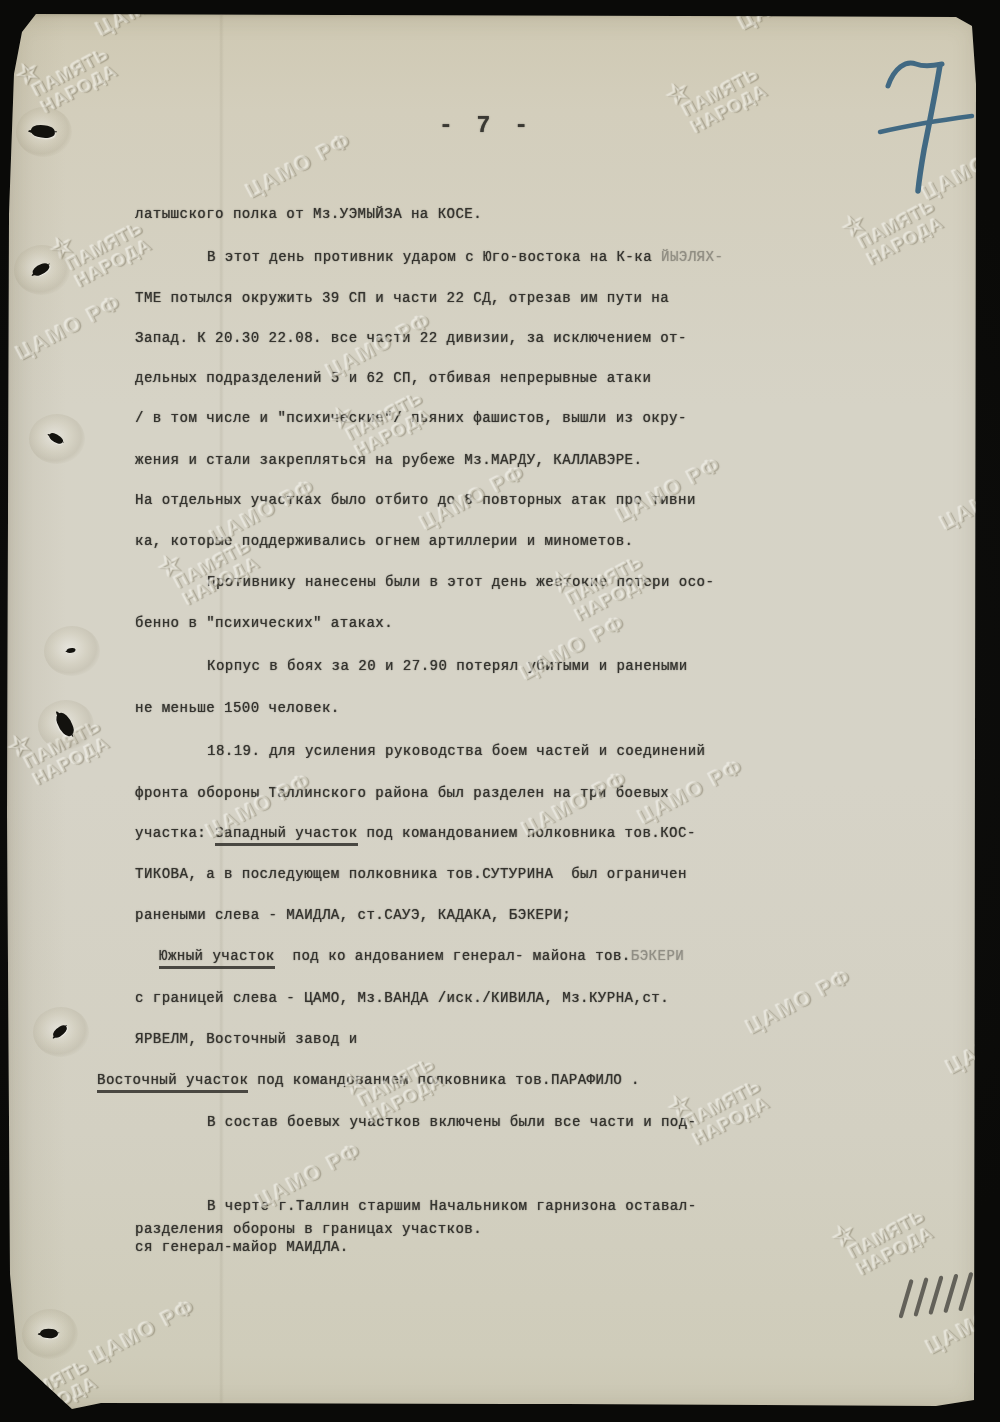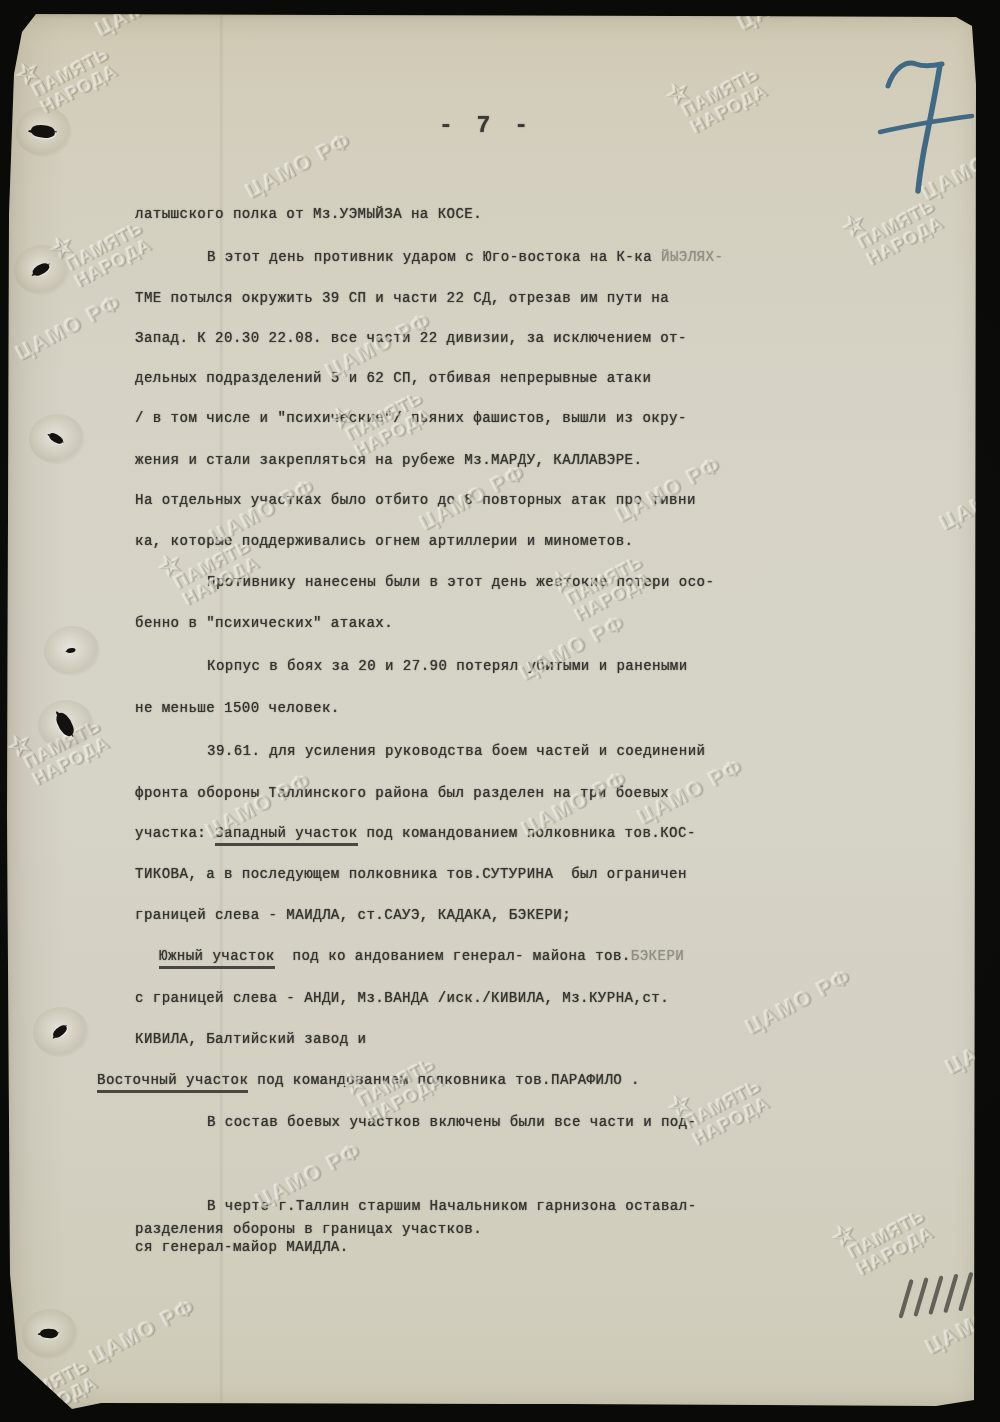--- a/index.html
+++ b/index.html
@@ -79,28 +79,28 @@
     <div class="tline" style="top:310px"><span class="pre"></span><span class="ul"></span><span>Запад. К 20.30 22.08. все части 22 дивизии, за исключением от-</span><span class="fade"></span></div>
     <div class="tline" style="top:350px"><span class="pre"></span><span class="ul"></span><span>дельных подразделений 5 и 62 СП, отбивая непрерывные атаки</span><span class="fade"></span></div>
     <div class="tline" style="top:390px"><span class="pre"></span><span class="ul"></span><span>/ в том числе и "психические"/ пьяних фашистов, вышли из окру-</span><span class="fade"></span></div>
     <div class="tline" style="top:432px"><span class="pre"></span><span class="ul"></span><span>жения и стали закрепляться на рубеже Мз.МАРДУ, КАЛЛАВЭРЕ.</span><span class="fade"></span></div>
     <div class="tline" style="top:472px"><span class="pre"></span><span class="ul"></span><span>На отдельных участках было отбито до 8 повторных атак про тивни</span><span class="fade"></span></div>
     <div class="tline" style="top:513px"><span class="pre"></span><span class="ul"></span><span>ка, которые поддерживались огнем артиллерии и минометов.</span><span class="fade"></span></div>
     <div class="tline ind" style="top:554px"><span class="pre"></span><span class="ul"></span><span>Противнику нанесены были в этот день жестокие потери осо-</span><span class="fade"></span></div>
     <div class="tline" style="top:595px"><span class="pre"></span><span class="ul"></span><span>бенно в "психических" атаках.</span><span class="fade"></span></div>
     <div class="tline ind" style="top:638px"><span class="pre"></span><span class="ul"></span><span>Корпус в боях за 20 и 27.90 потерял убитыми и ранеными</span><span class="fade"></span></div>
     <div class="tline" style="top:680px"><span class="pre"></span><span class="ul"></span><span>не меньше 1500 человек.</span><span class="fade"></span></div>
-    <div class="tline ind" style="top:723px"><span class="pre"></span><span class="ul"></span><span>39.61. для усиления руководства боем частей и соединений</span><span class="fade"></span></div>
+    <div class="tline ind" style="top:723px"><span class="pre"></span><span class="ul"></span><span>18.19. для усиления руководства боем частей и соединений</span><span class="fade"></span></div>
     <div class="tline" style="top:765px"><span class="pre"></span><span class="ul"></span><span>фронта обороны Таллинского района был разделен на три боевых</span><span class="fade"></span></div>
     <div class="tline" style="top:805px"><span class="pre">участка: </span><span class="ul">Западный участок</span><span> под командованием полковника тов.КОС-</span><span class="fade"></span></div>
     <div class="tline" style="top:846px"><span class="pre"></span><span class="ul"></span><span>ТИКОВА, а в последующем полковника тов.СУТУРИНА  был ограничен</span><span class="fade"></span></div>
-    <div class="tline" style="top:887px"><span class="pre"></span><span class="ul"></span><span>границей слева - МАИДЛА, ст.САУЭ, КАДАКА, БЭКЕРИ;</span><span class="fade"></span></div>
+    <div class="tline" style="top:887px"><span class="pre"></span><span class="ul"></span><span>ранеными слева - МАИДЛА, ст.САУЭ, КАДАКА, БЭКЕРИ;</span><span class="fade"></span></div>
     <div class="tline ind-sm" style="top:928px"><span class="pre"></span><span class="ul">Южный участок</span><span>  под ко андованием генерал- майона тов.</span><span class="fade">БЭКЕРИ</span></div>
-    <div class="tline" style="top:970px"><span class="pre"></span><span class="ul"></span><span>с границей слева - АНДИ, Мз.ВАНДА /иск./КИВИЛА, Мз.КУРНА,ст.</span><span class="fade"></span></div>
-    <div class="tline" style="top:1011px"><span class="pre"></span><span class="ul"></span><span>КИВИЛА, Балтийский завод и</span><span class="fade"></span></div>
+    <div class="tline" style="top:970px"><span class="pre"></span><span class="ul"></span><span>с границей слева - ЦАМО, Мз.ВАНДА /иск./КИВИЛА, Мз.КУРНА,ст.</span><span class="fade"></span></div>
+    <div class="tline" style="top:1011px"><span class="pre"></span><span class="ul"></span><span>ЯРВЕЛМ, Восточный завод и</span><span class="fade"></span></div>
     <div class="tline outd" style="top:1052px"><span class="pre"></span><span class="ul">Восточный участок</span><span> под командованием полковника тов.ПАРАФИЛО .</span><span class="fade"></span></div>
     <div class="tline ind" style="top:1094px"><span class="pre"></span><span class="ul"></span><span>В состав боевых участков включены были все части и под-</span><span class="fade"></span></div>
     <div class="tline" style="top:1201px"><span class="pre"></span><span class="ul"></span><span>разделения обороны в границах участков.</span><span class="fade"></span></div>
     <div class="tline ind" style="top:1178px"><span class="pre"></span><span class="ul"></span><span>В черте г.Таллин старшим Начальником гарнизона оставал-</span><span class="fade"></span></div>
     <div class="tline" style="top:1219px"><span class="pre"></span><span class="ul"></span><span>ся генерал-майор МАИДЛА.</span><span class="fade"></span></div>
   </div>
 
   <div class="wm-layer">
       <div class="wm camo" style="left: 86px; top: 6px;">ЦАМО РФ</div>
       <div class="wm pamyat" style="left: 14px; top: 52px;">

